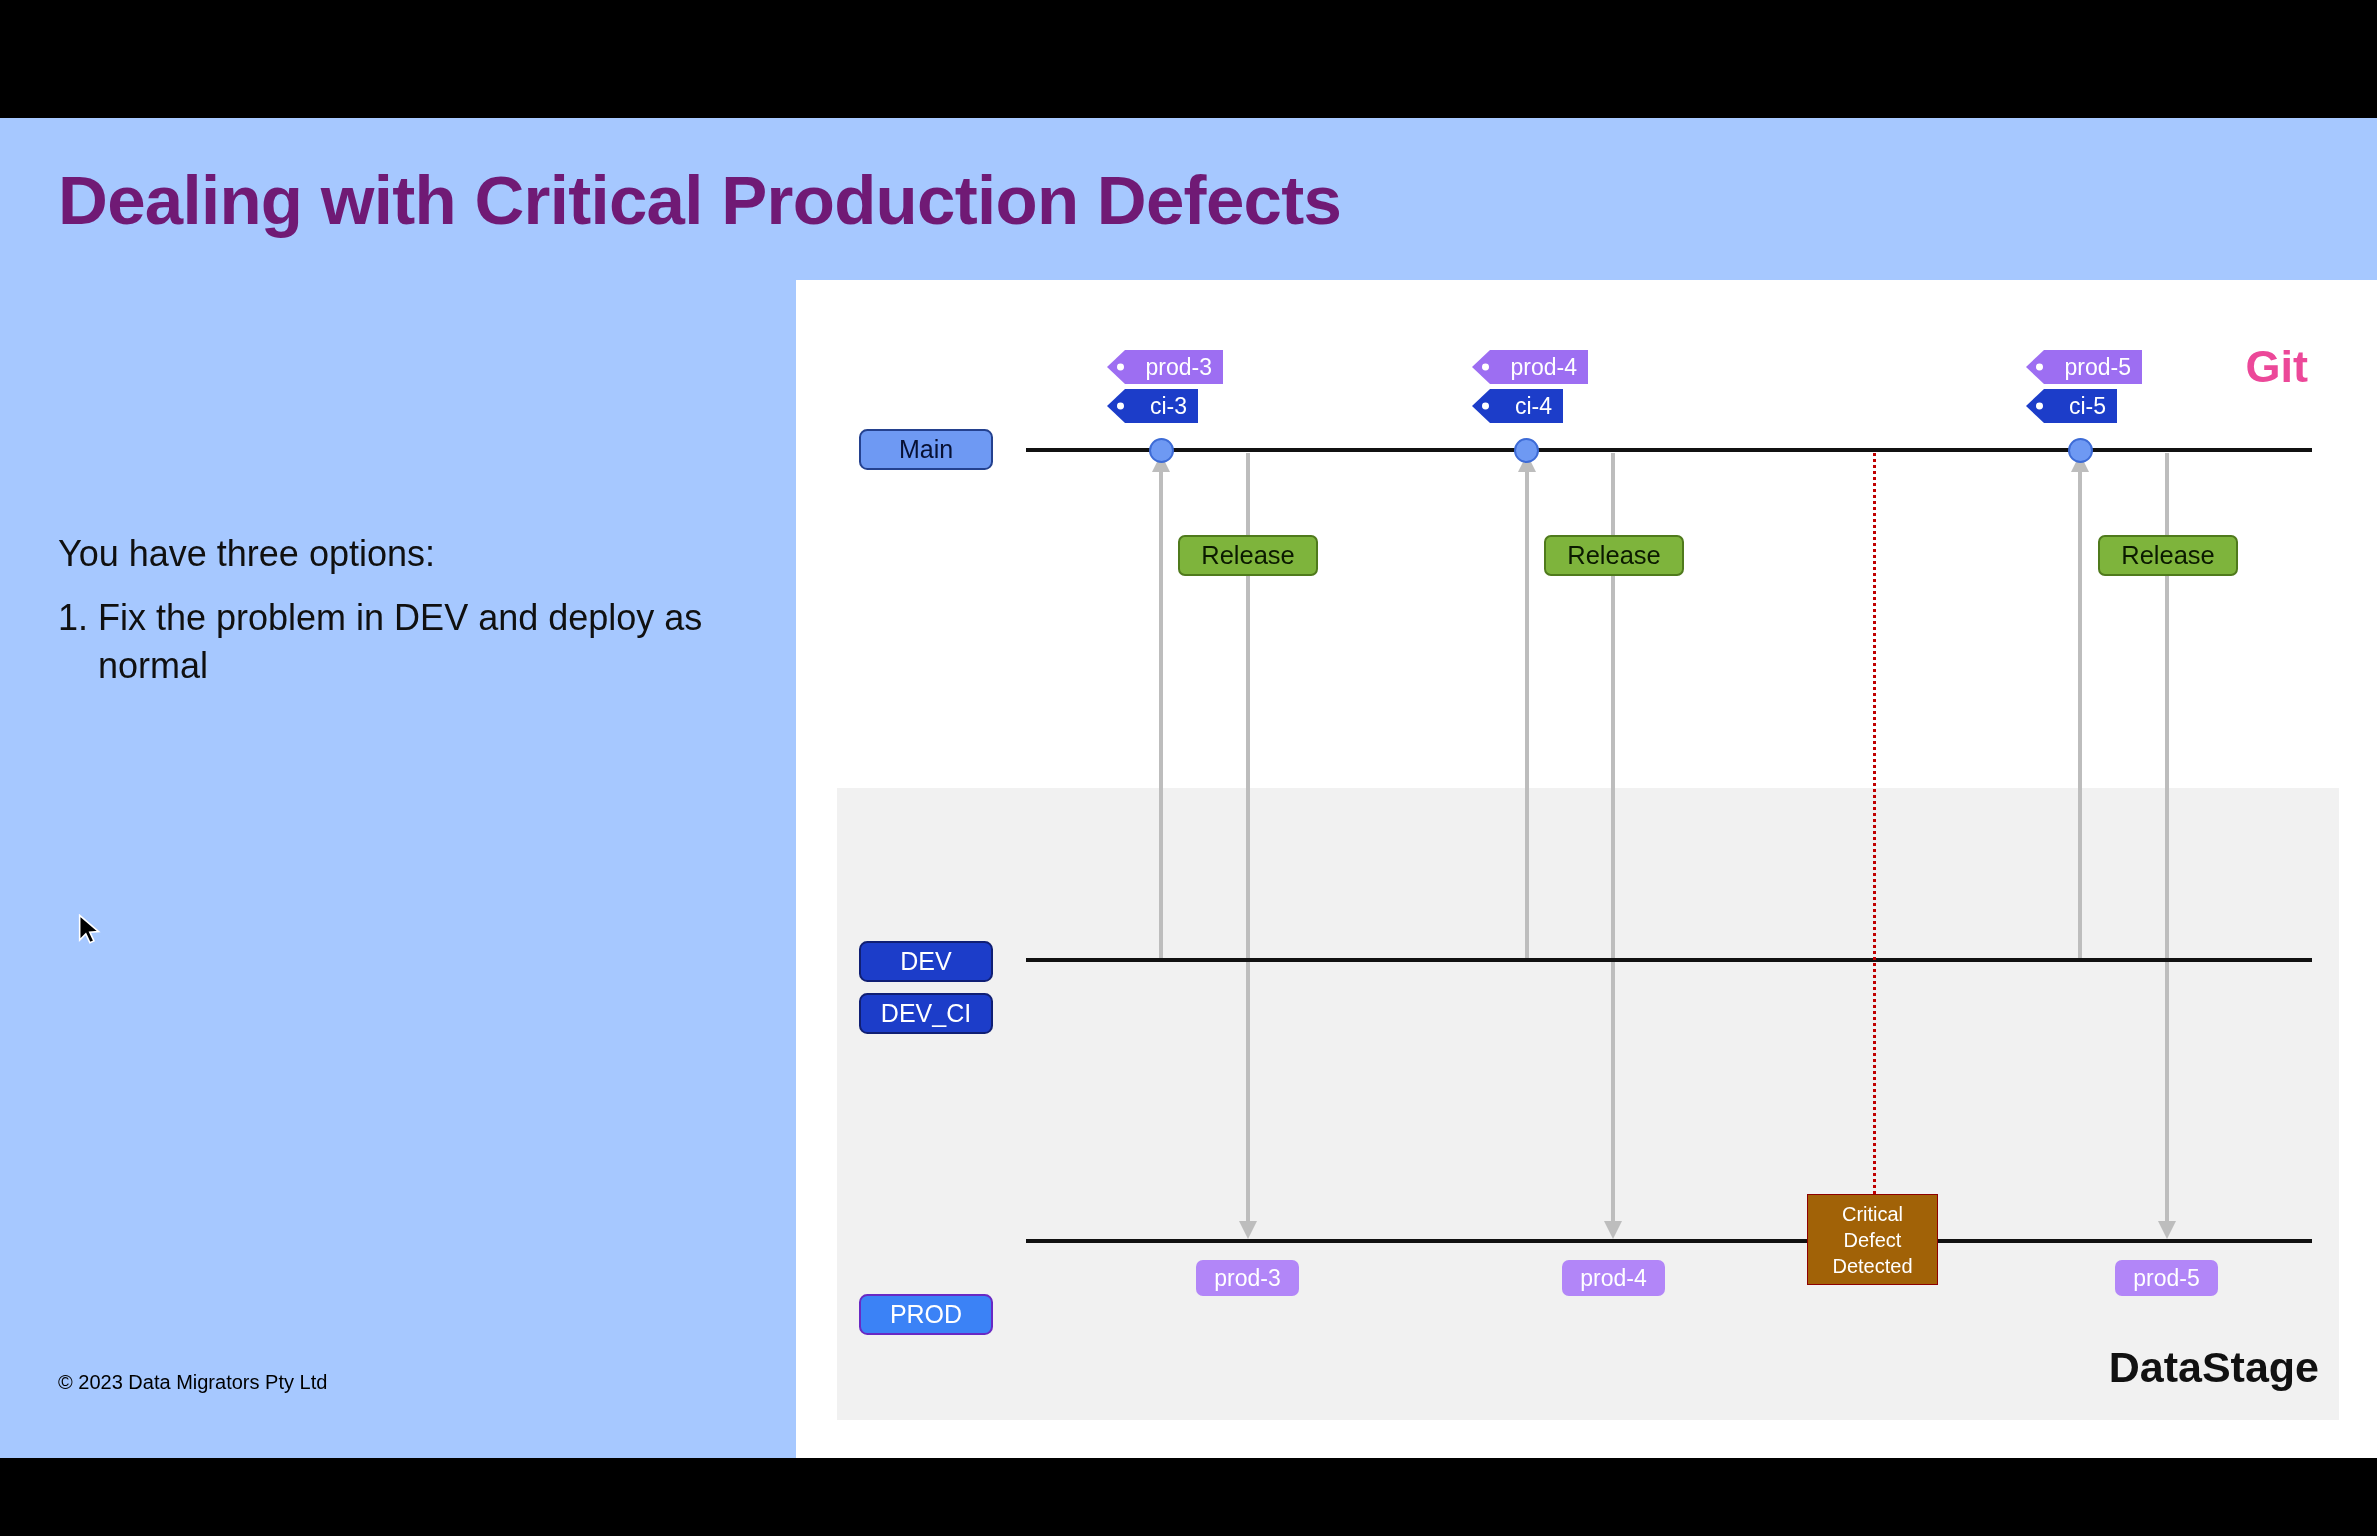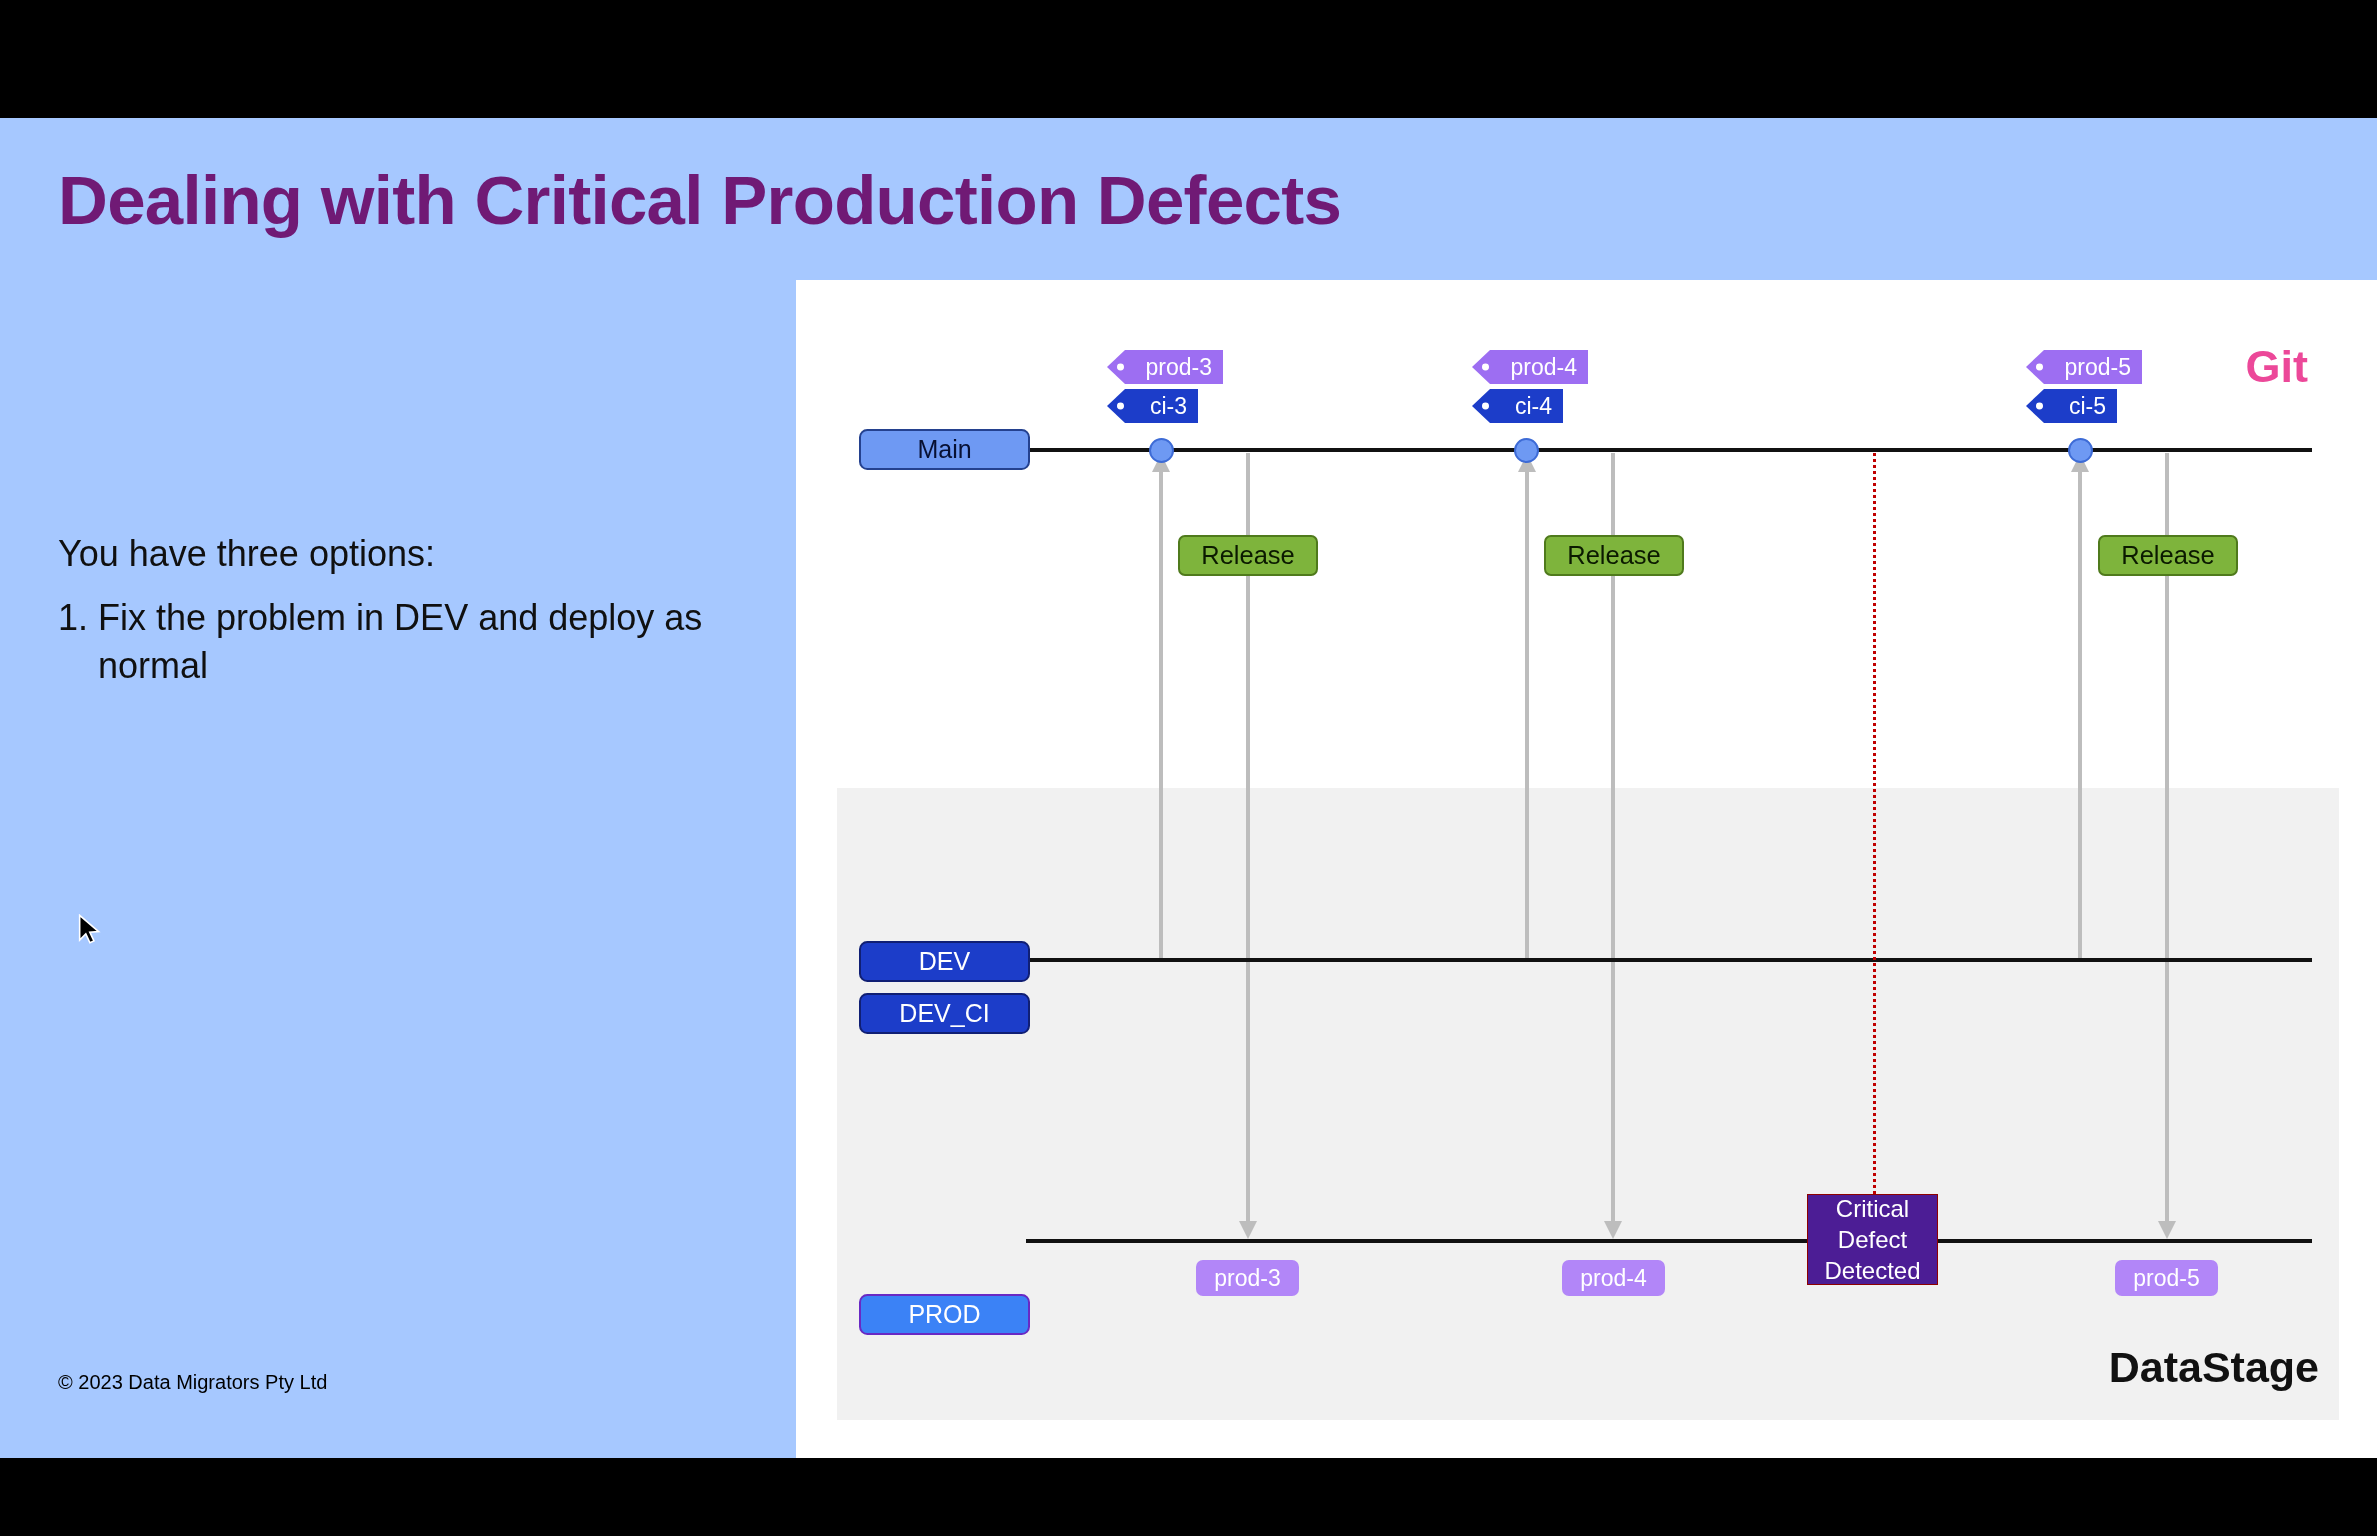--- a/index.html
+++ b/index.html
@@ -29,21 +29,21 @@
   .gray-panel { position:absolute; left:41px; top:508px; width:1502px; height:632px; background:#f1f1f1; z-index:1; }
 
   .git-label { position:absolute; right:70px; top:61px; font-size:45px; font-weight:700; color:#ec4899; z-index:8; }
   .ds-label  { position:absolute; right:59px; top:1063px; font-size:43px; font-weight:700; color:#111; z-index:8; }
 
   .hline { position:absolute; left:230px; width:1286px; height:4.1px; background:#111; z-index:3; }
   .main-line { top:168px; }
   .dev-line  { top:678px; }
   .prod-line { top:959px; }
 
-  .branch { position:absolute; left:63px; width:171px; height:41px; border-radius:8.3px;
+  .branch { position:absolute; left:63px; width:134px; height:41px; border-radius:8.3px;
             display:flex; align-items:center; justify-content:center; font-size:25px; z-index:5; }
   .btn-main  { top:149px;  background:#6e99f3; border:2.1px solid #24418f; color:#071033; }
   .btn-dev   { top:661px;  background:#1c3dc9; border:2.1px solid #101f74; color:#fff; }
   .btn-devci { top:713px; background:#1c3dc9; border:2.1px solid #101f74; color:#fff; }
   .btn-prod  { top:982px; background:#3b82f6; border:2.1px solid #6929c4; color:#fff;margin-top:32px; }
 
   .dot { position:absolute; top:158px; width:25px; height:25px; border-radius:50%;
          background:#6e99f3; border:2.1px solid #3d6bd6; z-index:6; }
   .dot.d1 { left:353px; } .dot.d2 { left:718px; } .dot.d3 { left:1272px; }
 
@@ -72,21 +72,21 @@
   .release.r1 { left:382px; } .release.r2 { left:748px; } .release.r3 { left:1302px; }
 
   .deploy { position:absolute; top:980px; width:103px; height:36px; background:#b286f8;
             border-radius:6.9px; color:#fff; font-size:23px; display:flex; align-items:center;
             justify-content:center; z-index:7; }
   .deploy.p1 { left:400px; } .deploy.p2 { left:766px; } .deploy.p3 { left:1319px; }
 
   .defect-line { position:absolute; left:1077px; top:173px; height:741px;
                  border-left:3.4px dotted #c00000; z-index:4; }
   .defect-box { position:absolute; left:1011px; top:914px; width:131px; height:91px;
-                background:#4c1d95; border:1.4px solid #8e0000; color:#fff; font-size:24px;
+                background:#a16207; border:1.4px solid #8e0000; color:#fff; font-size:20px;
                 line-height:1.3; display:flex; align-items:center; justify-content:center;
                 text-align:center; white-space:pre-line; z-index:8; }
 
   .cursor { position:absolute; left:77px; top:914px; z-index:20; }
 </style>
 </head>
 <body>
 
 <div class="stage">
   <div class="bar top"></div>

